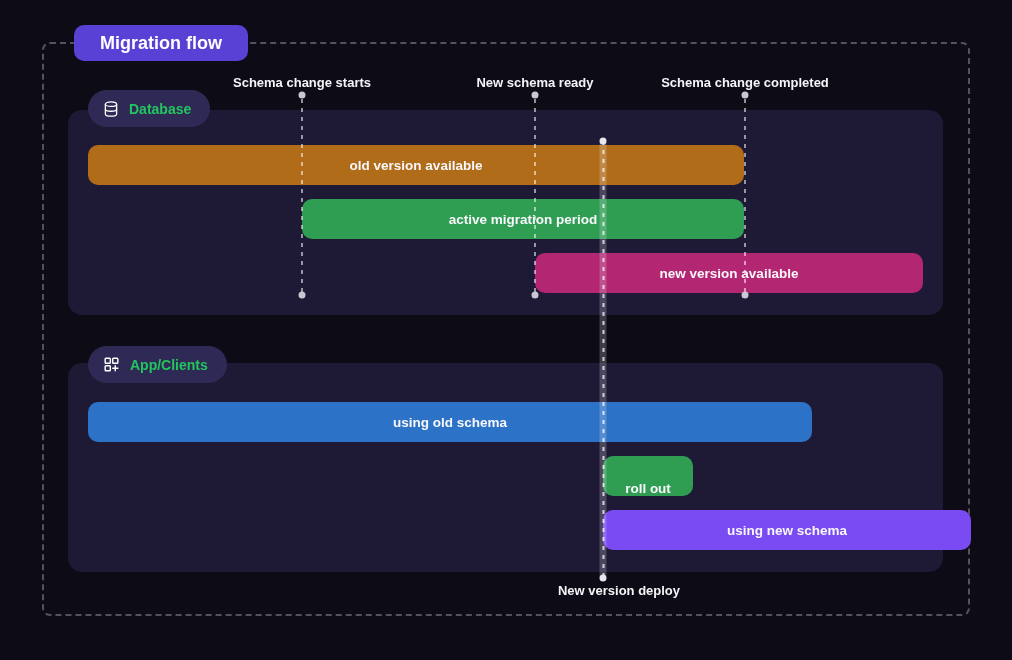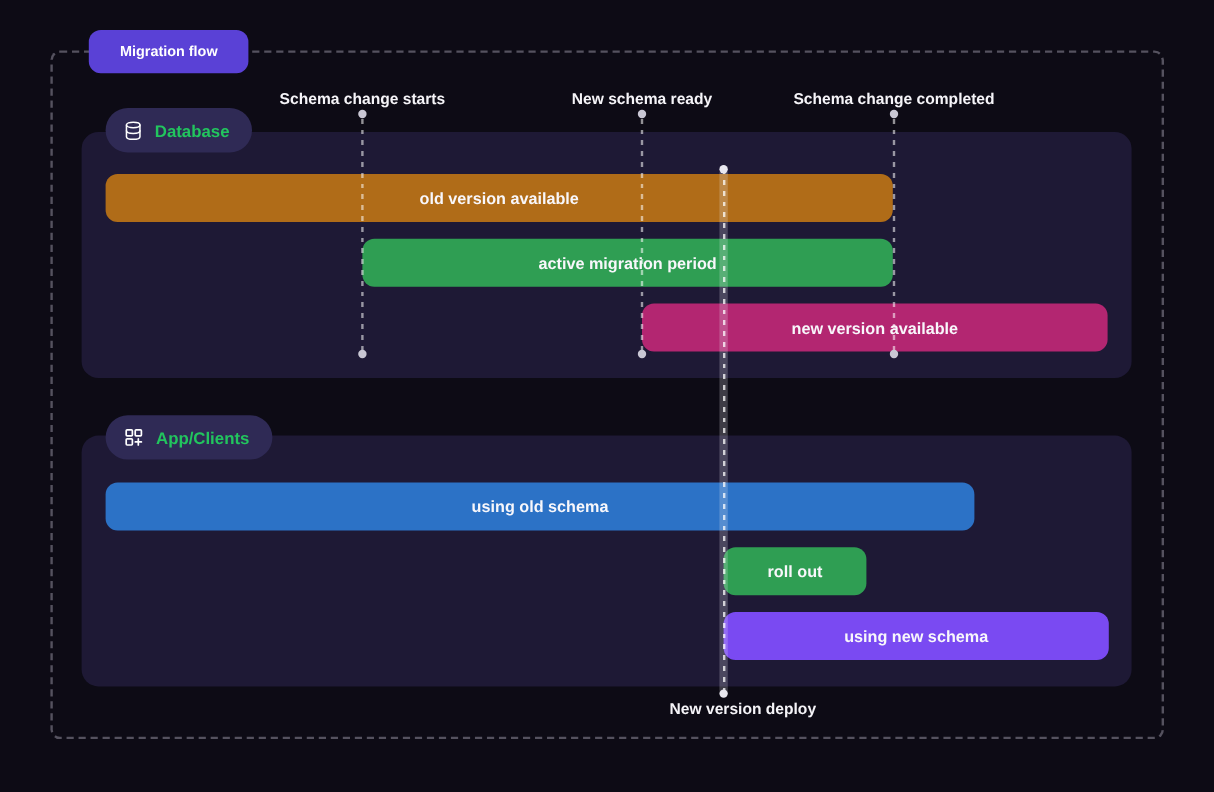--- a/index.html
+++ b/index.html
@@ -8,21 +8,21 @@
     position:relative;width:1012px;height:660px;overflow:hidden;
     background:#0d0b15;color:#f5f4f8;
   }
   .frame{
     position:absolute;left:42px;top:42px;width:924px;height:570px;
     border:2px dashed #55525f;border-radius:8px;
   }
   .title-badge{
     position:absolute;left:74px;top:25px;height:36px;
     display:flex;align-items:center;padding:0 26px;
-    border-radius:10px;font-size:12px;font-weight:700;color:#ffffff;
+    border-radius:10px;font-size:18px;font-weight:700;color:#ffffff;
     z-index:6;
   }
   .panel{position:absolute;border-radius:14px;z-index:1;}
   .section-badge{
     position:absolute;display:flex;align-items:center;gap:9px;
     padding:0 19px 0 14px;border-radius:999px;height:37px;
     font-size:14px;font-weight:700;color:#22c55e;z-index:5;
   }
   .section-badge .icon{display:flex;align-items:center;}
   .bar{
@@ -89,24 +89,24 @@
             <rect x="13.5" y="4" width="6.5" height="6.5" rx="1"></rect>
             <rect x="4" y="13.5" width="6.5" height="6.5" rx="1"></rect>
             <path d="M16.75 13.6v6.4M13.6 16.8H20"></path>
           </svg>
         </span>
         <span>App/Clients</span>
       </div>
       <div class="bar" style="left: 88px; top: 402px; width: 724px; background: rgb(44, 114, 198);">
         <span>using old schema</span>
       </div>
-      <div class="bar" style="left: 603px; top: 456px; width: 119px; background: rgb(47, 158, 83);">
+      <div class="bar" style="left: 603px; top: 456px; width: 90px; background: rgb(47, 158, 83); align-items: flex-end;">
         <span>roll out</span>
       </div>
-      <div class="bar" style="left: 603px; top: 510px; width: 321px; background: rgb(122, 74, 242);">
+      <div class="bar" style="left: 603px; top: 510px; width: 368px; background: rgb(122, 74, 242);">
         <span>using new schema</span>
       </div>
       <div class="milestone-label" style="left: 302px; top: 75px;">Schema change starts</div>
       <div class="dot" style="left: 302px; top: 95px; background: rgb(201, 199, 212);"></div>
       <div class="vline" style="left: 302px; top: 99px; height: 196px;"></div>
       <div class="dot" style="left: 302px; top: 295px; background: rgb(201, 199, 212);"></div>
       <div class="milestone-label" style="left: 535px; top: 75px;">New schema ready</div>
       <div class="dot" style="left: 535px; top: 95px; background: rgb(201, 199, 212);"></div>
       <div class="vline" style="left: 535px; top: 99px; height: 196px;"></div>
       <div class="dot" style="left: 535px; top: 295px; background: rgb(201, 199, 212);"></div>

